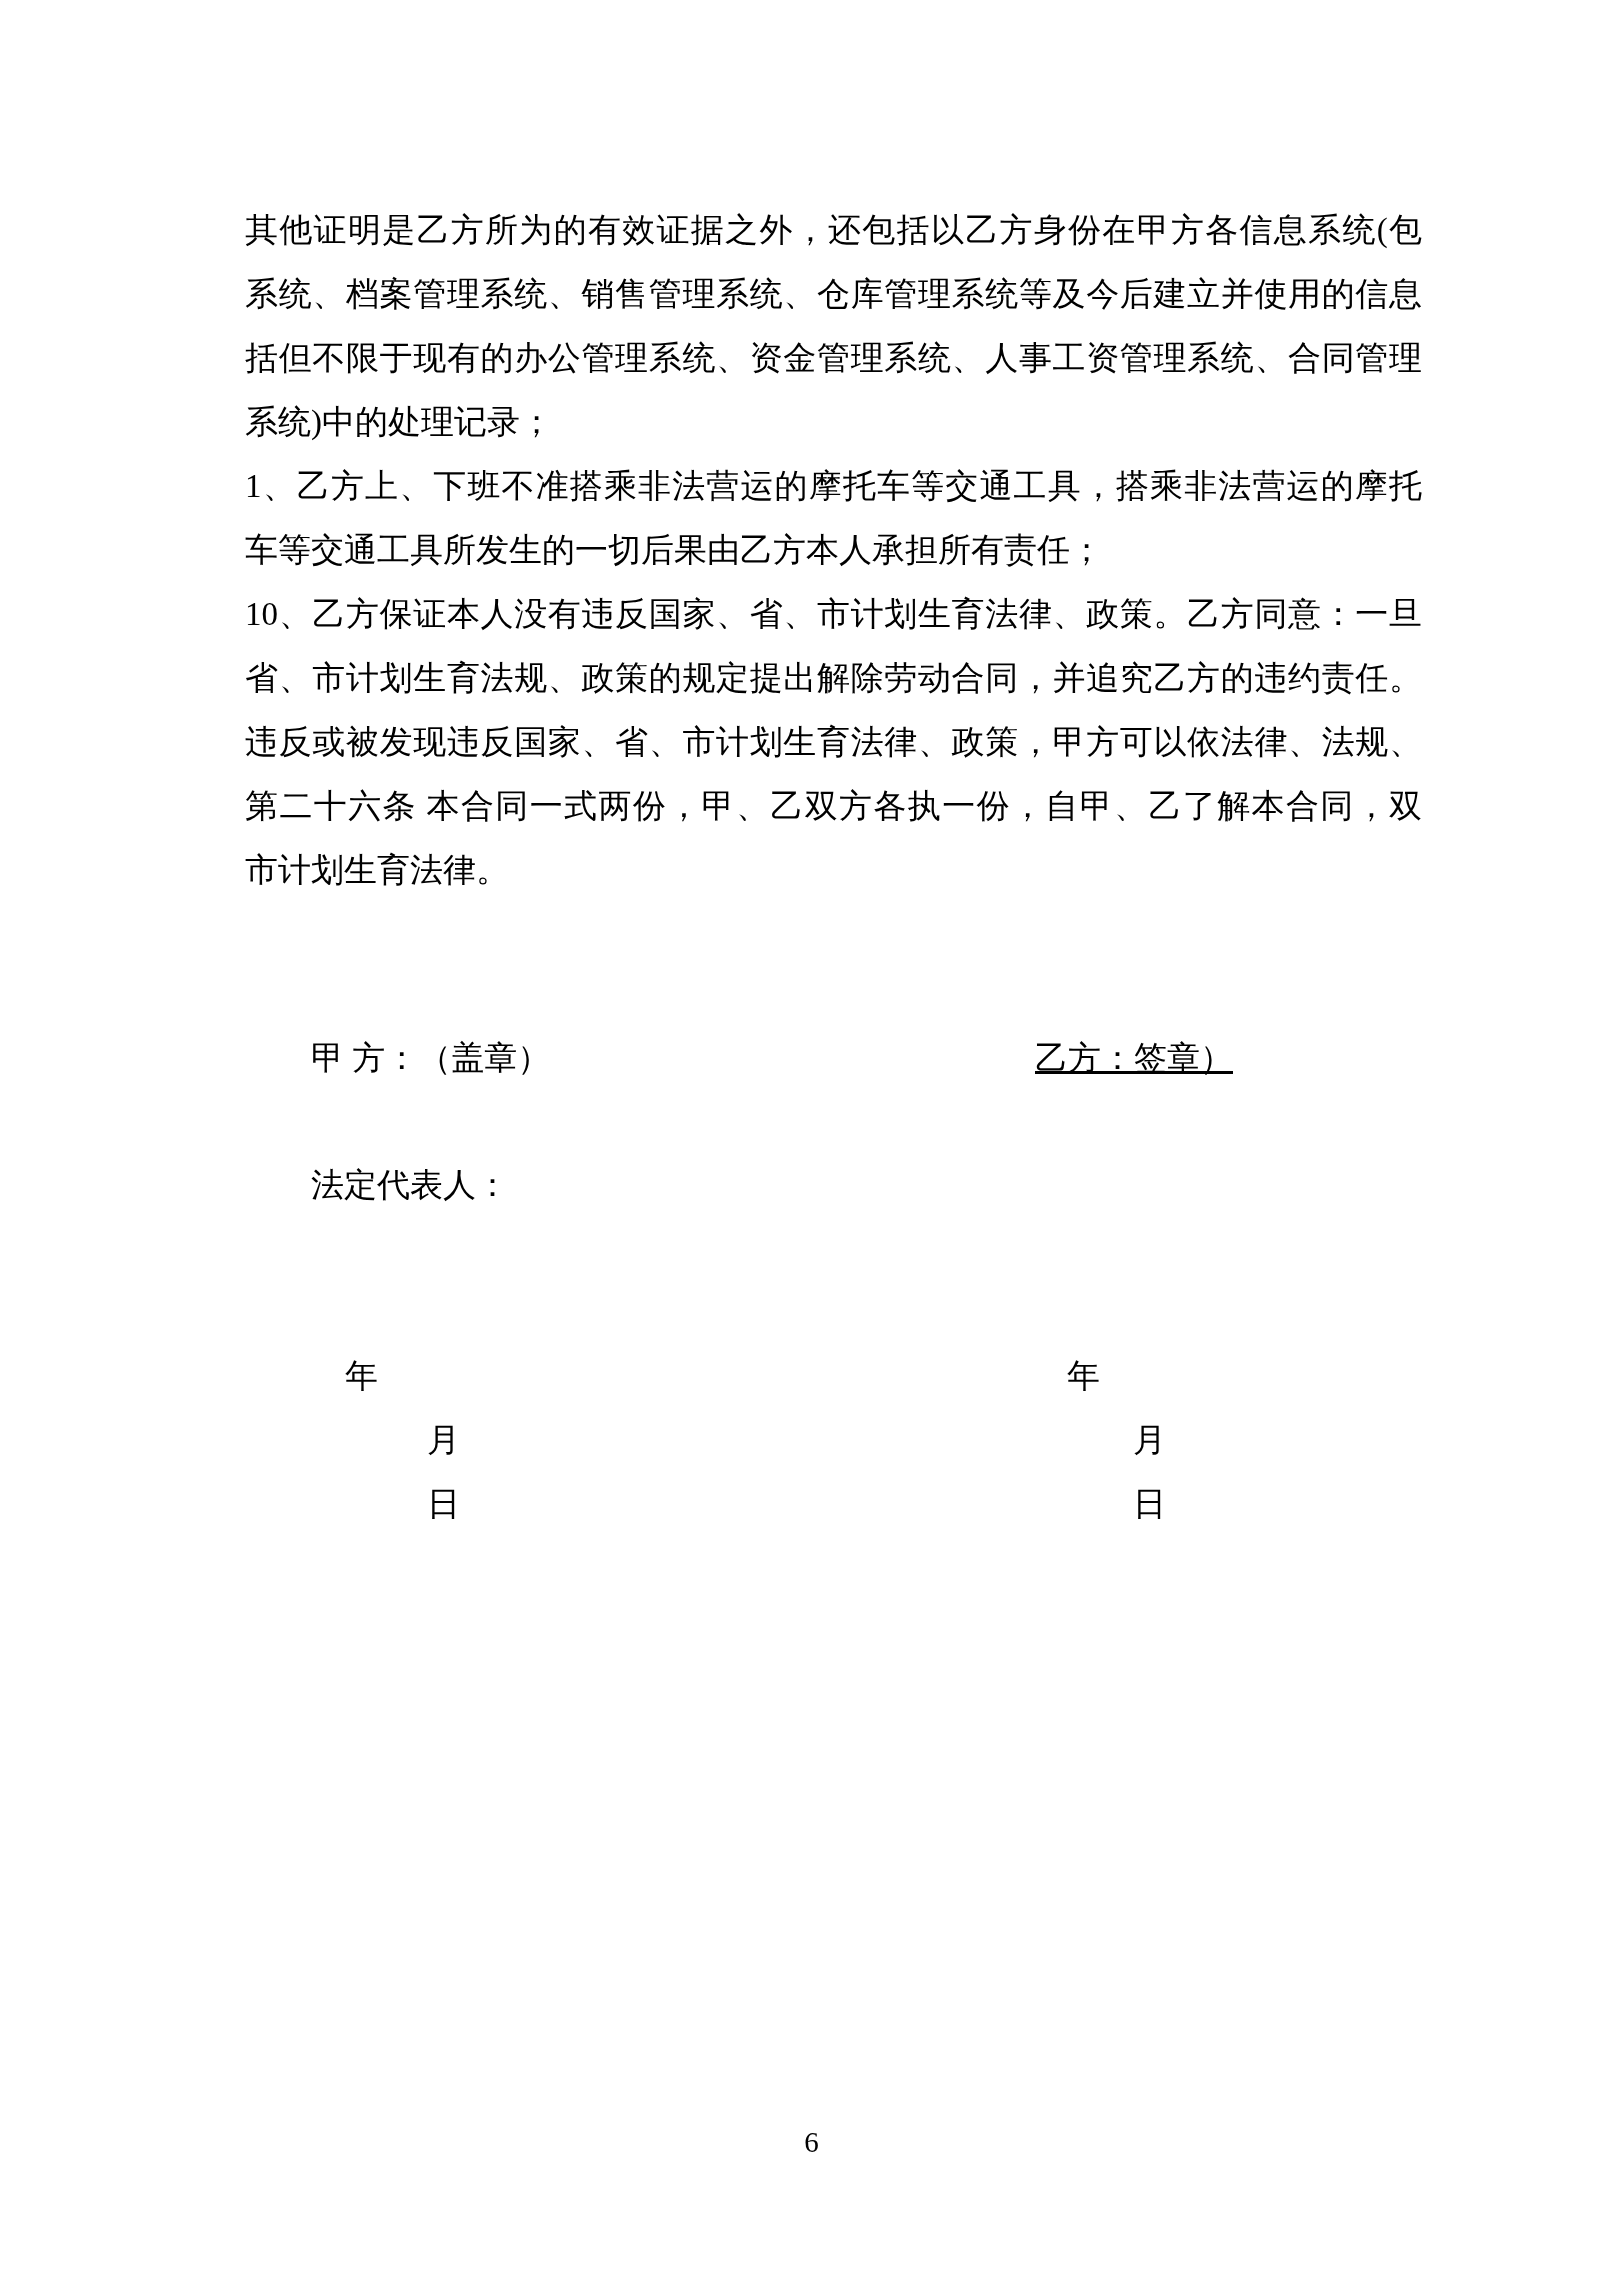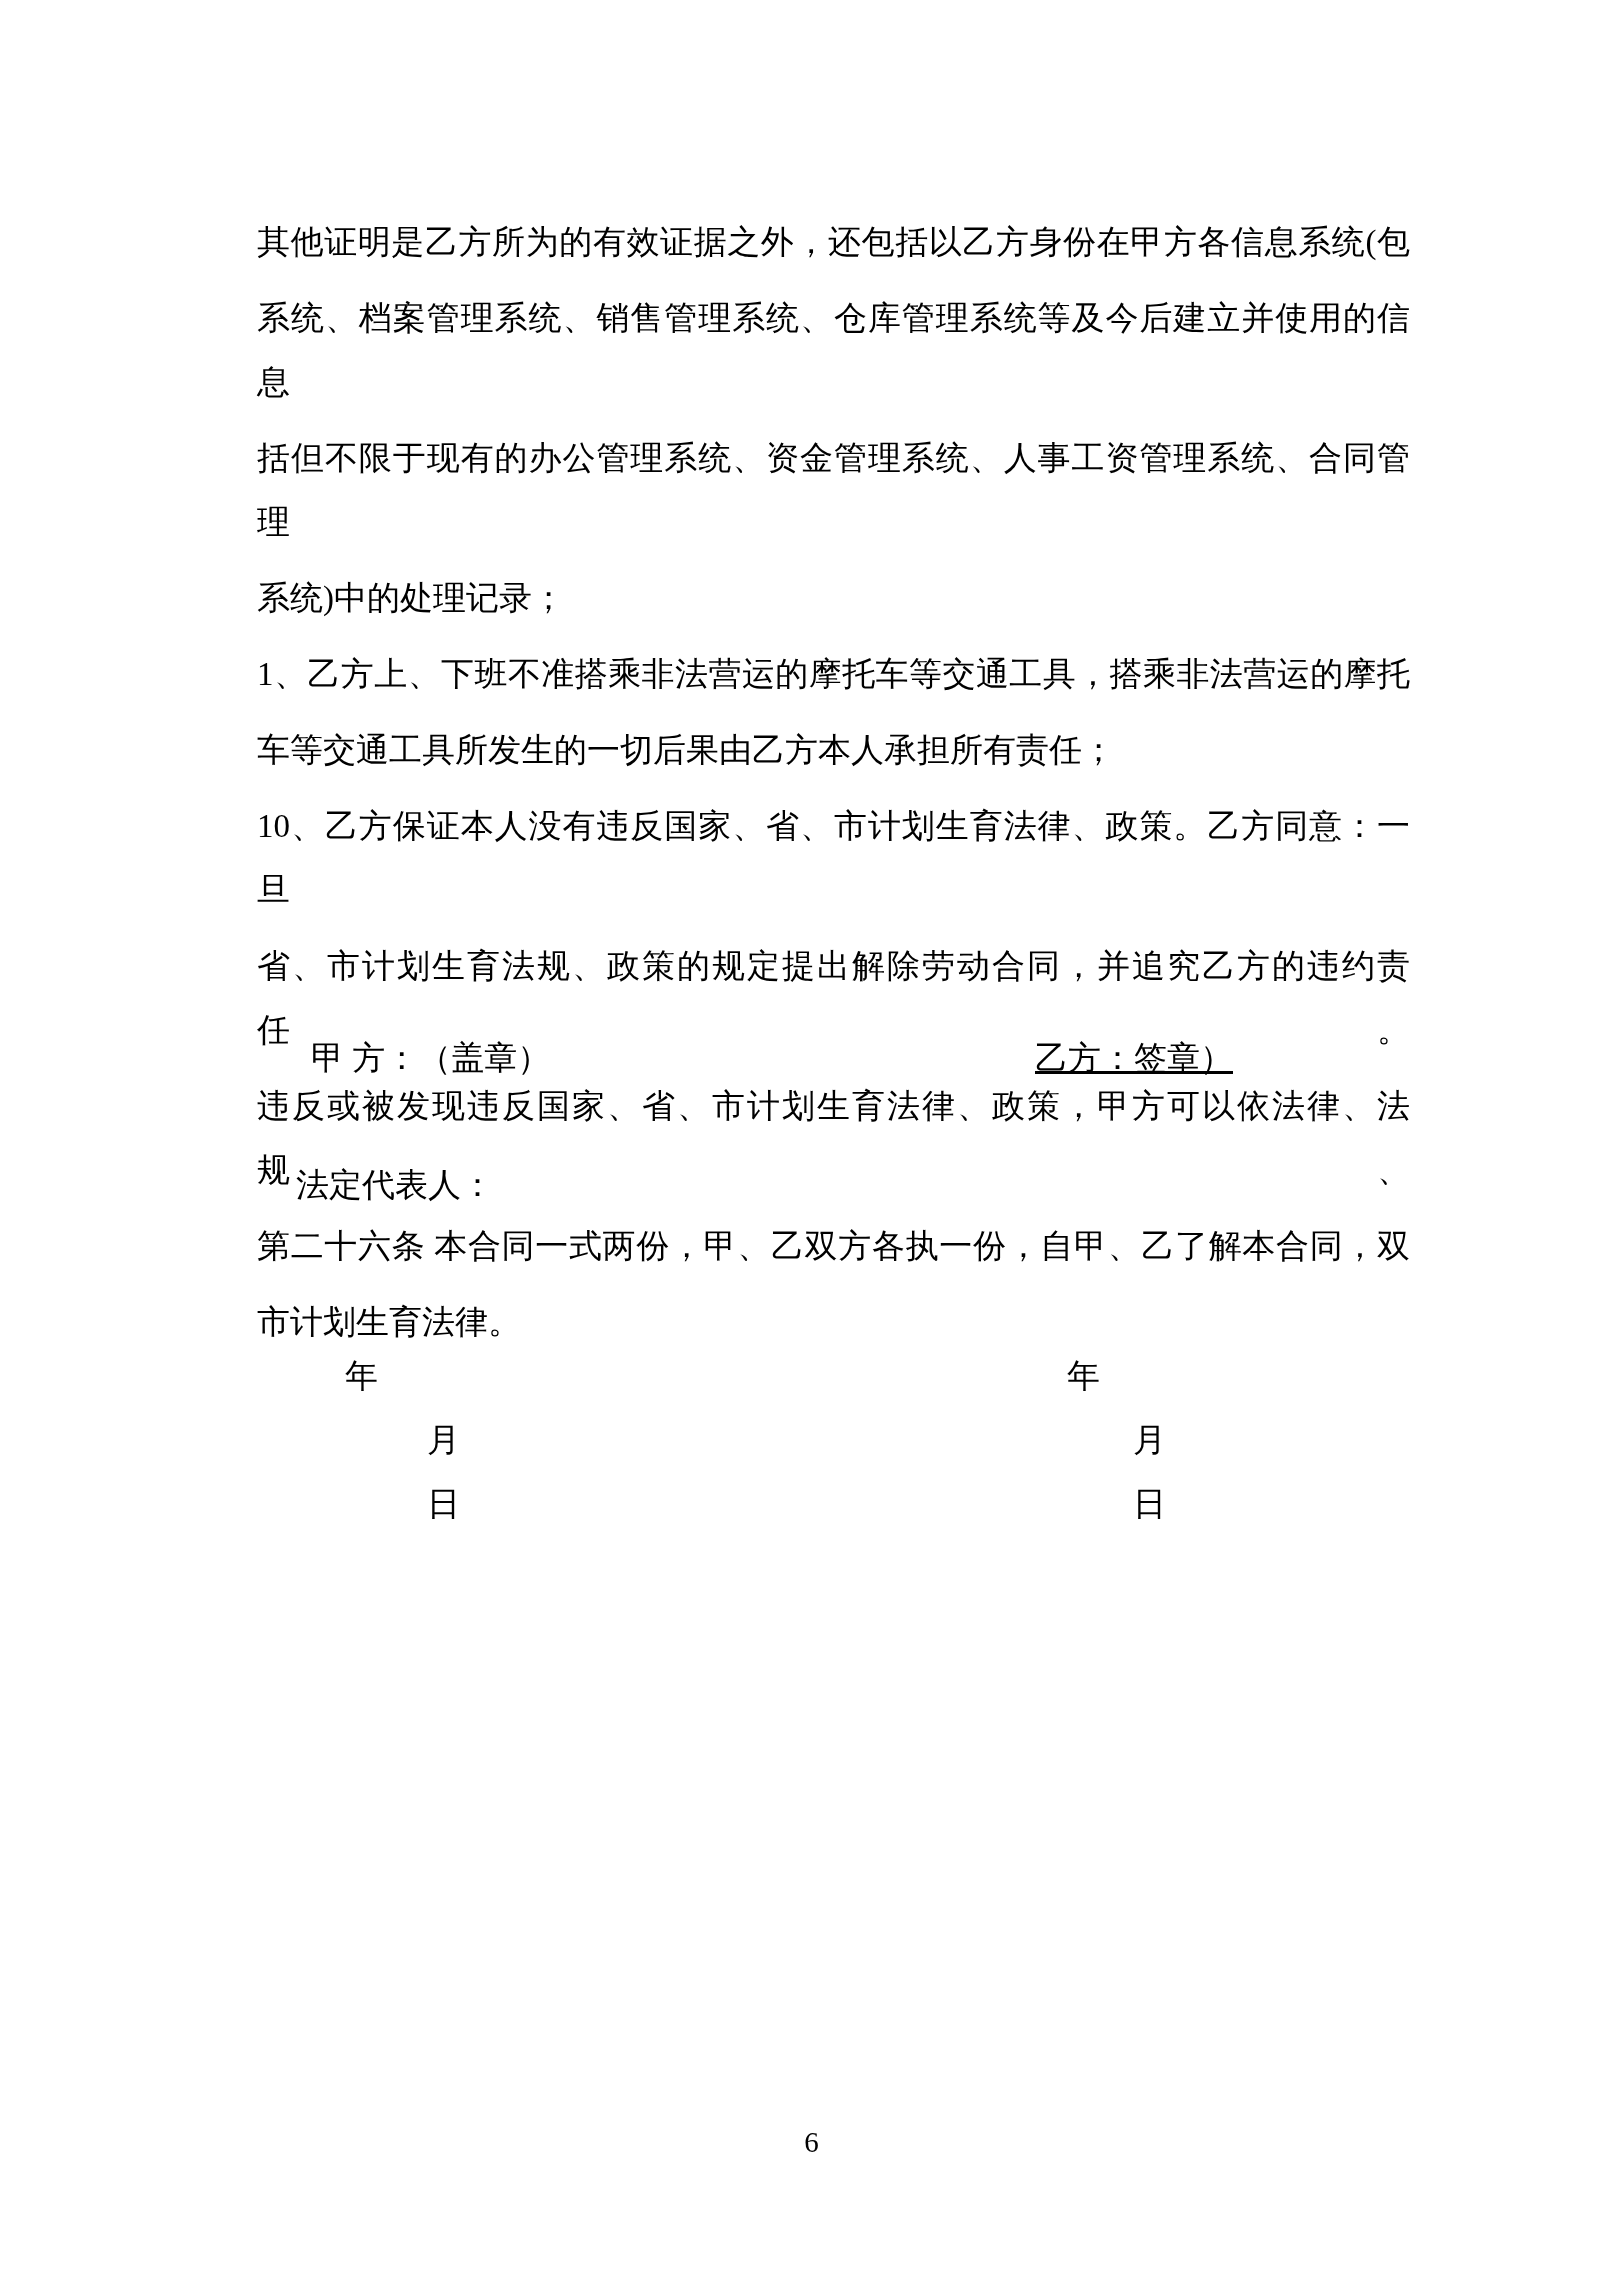--- a/index.html
+++ b/index.html
@@ -18,39 +18,39 @@
   }
   .body-text {
     position: absolute;
     left: 245px;
     top: 198px;
     width: 1177px;
     font-size: 33px;
     line-height: 64px;
   }
   .body-text p {
-    margin: 12px;
+    margin: 0;
     padding: 0;
   }
   .jl {                      
     text-align: justify;
     text-align-last: justify;
   }
   .nl {                      
     text-align: left;
   }
   .sig {
     position: absolute;
     font-size: 33px;
     line-height: 64px;
     white-space: pre;
   }
   #party-a   { left: 311px;  top: 1026px; }
   #party-b   { left: 1035px; top: 1026px; text-decoration: underline; }
-  #legal-rep { left: 296px;  top: 1153px; }
+  #legal-rep { left: 311px;  top: 1153px; }
   #date-left  { left: 312px;  top: 1280px; }
   #date-right { left: 1034px; top: 1280px; }
   .date-row span { display: inline-block; }
   #date-left  span + span { margin-left: 82px; }
   #date-right span + span { margin-left: 66px; }
   .page-num {
     position: absolute;
     left: 0;
     right: 0;
     top: 2124px;

